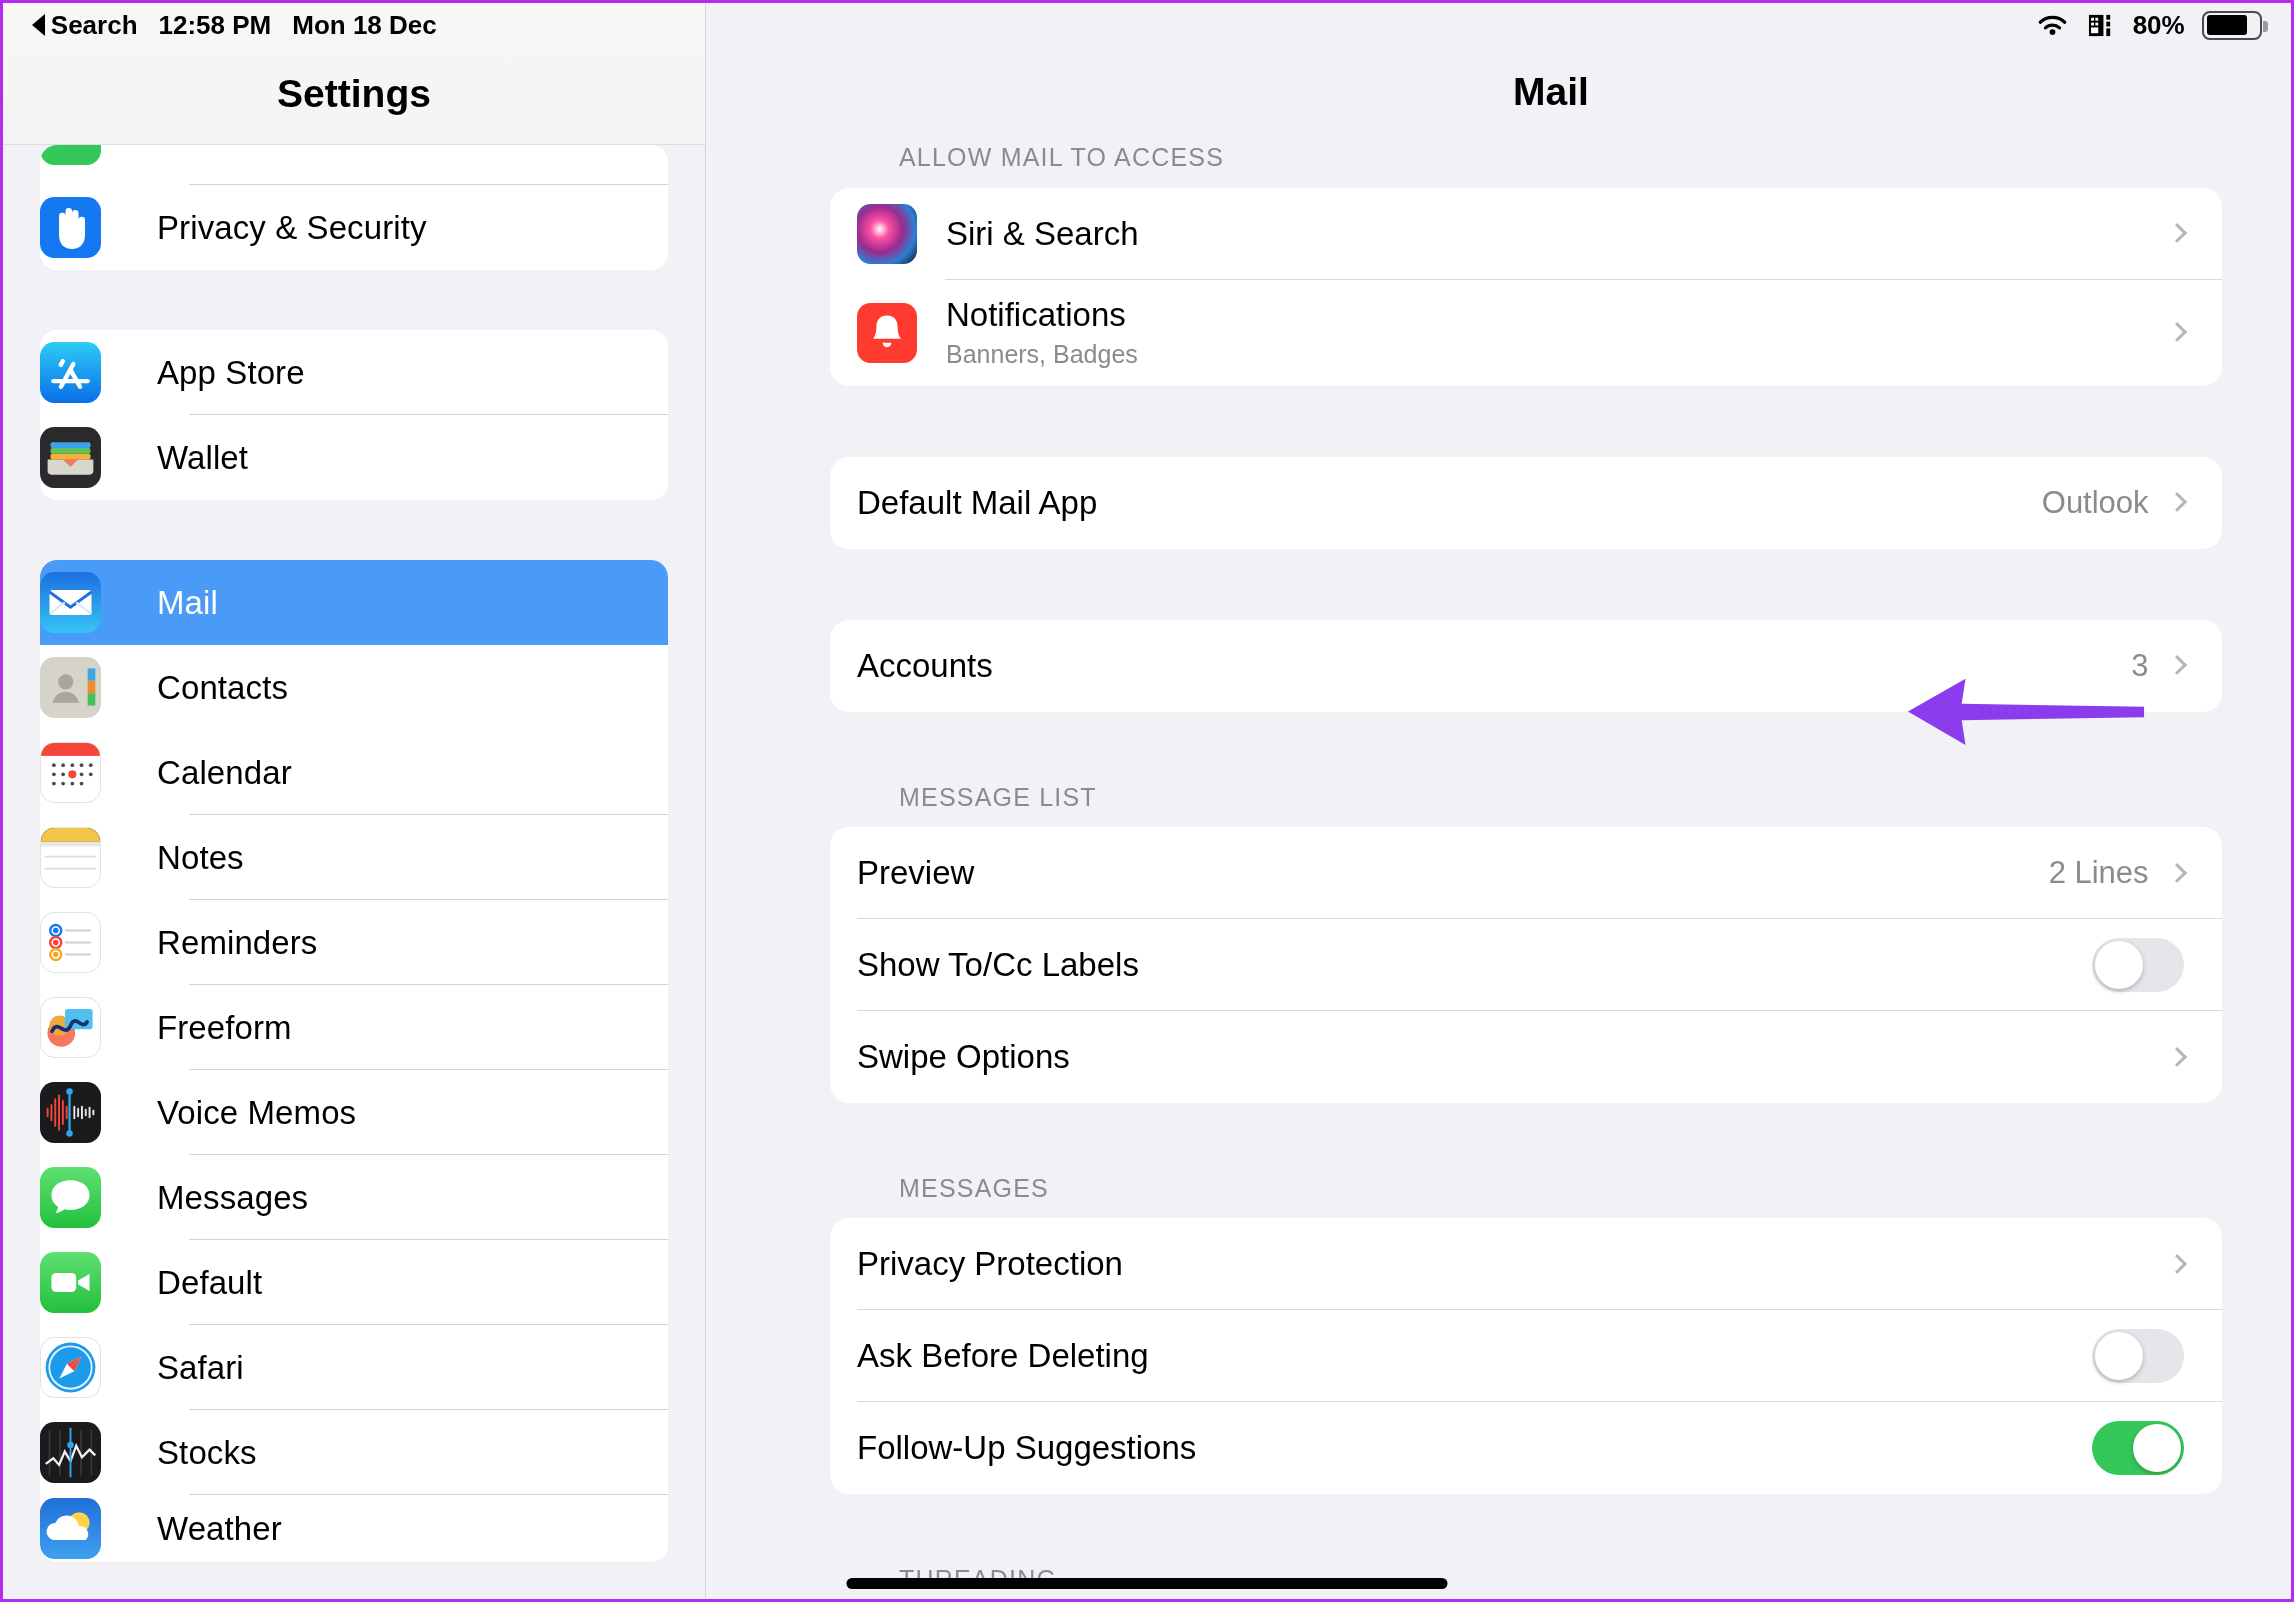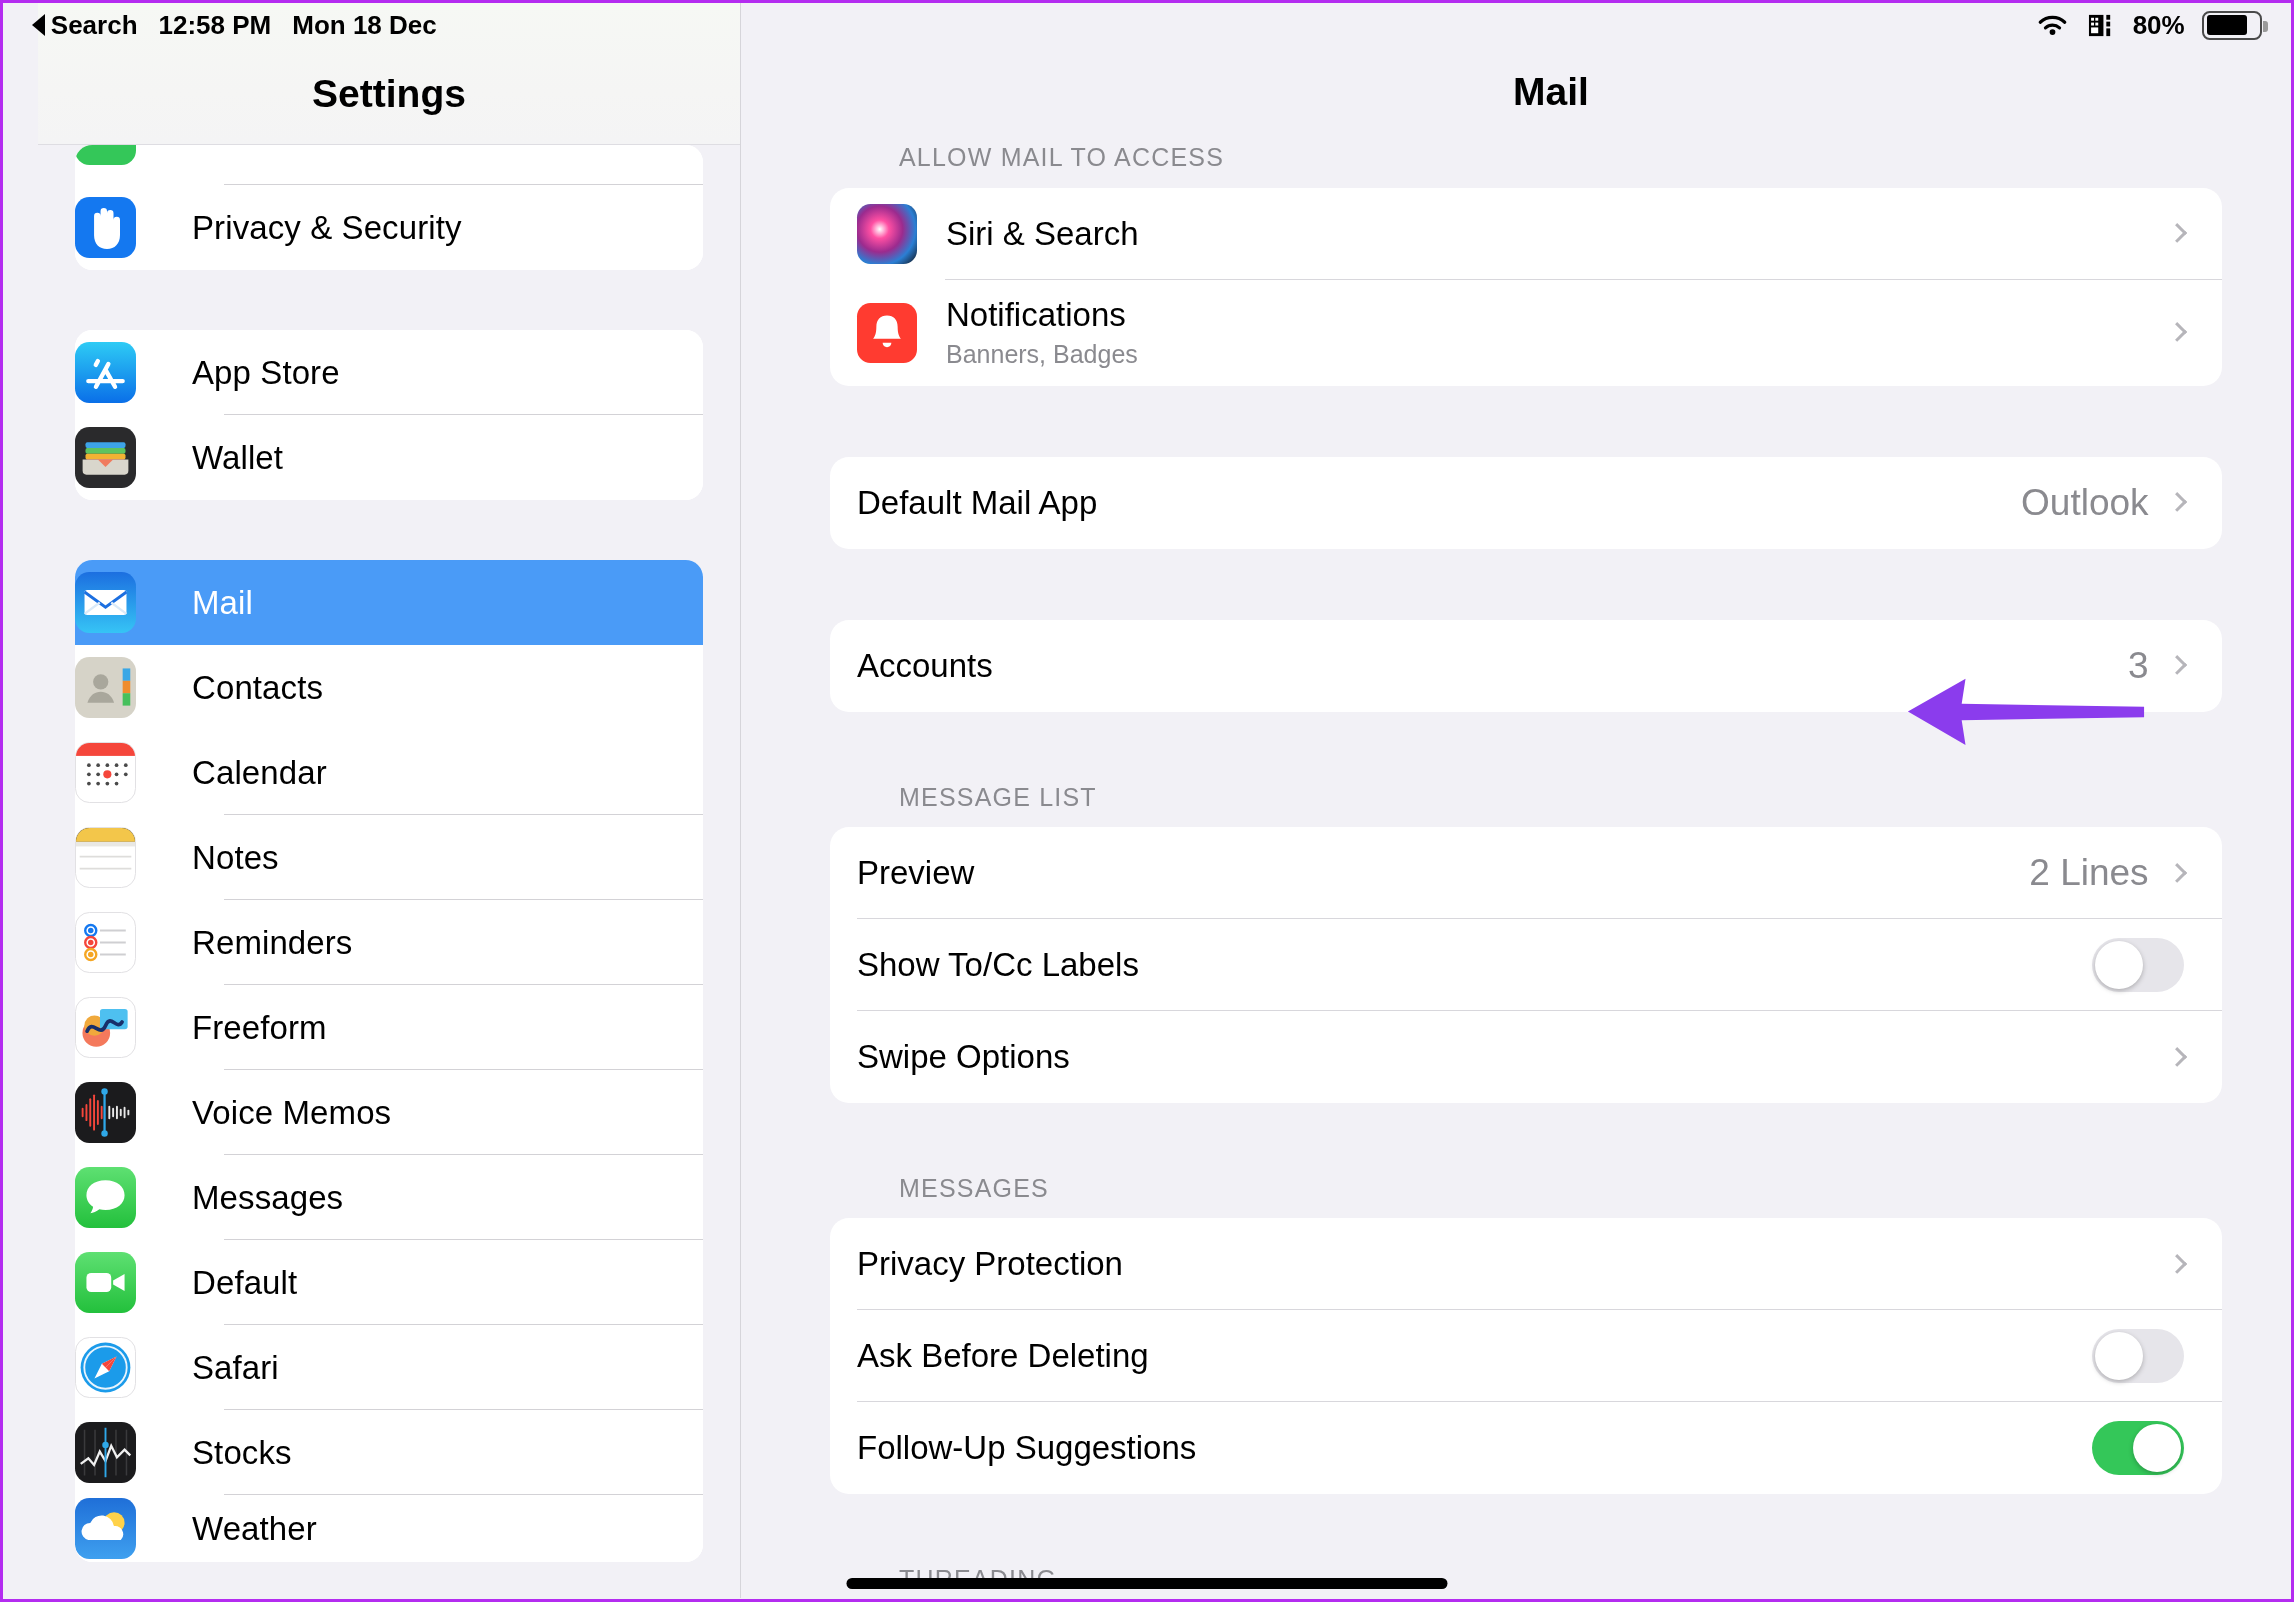--- a/index.html
+++ b/index.html
@@ -49,21 +49,20 @@
   }
   .batt-fill { height: 100%; background: #000; border-radius: 2.9px; }
 
   
   .sidebar {
     position: absolute; top: 0; left: 0;
     width: 703px; height: 1595px;
     background: #f2f1f6;
     border-right: 1px solid #d6d5da;
     overflow: hidden;
-    margin-left: 35px;
   }
   .sb-header {
     position: absolute; top: 0; left: 0; right: 0; height: 142px;
     background: linear-gradient(180deg, #f6f8f4 0%, #f5f5f4 62%, #f4f4f5 100%);
     z-index: 30;
     border-bottom: 1px solid #dedde2;
   }
   .sb-title {
     position: absolute; left: 0; right: 0; top: 69px;
     text-align: center; font-size: 39px; font-weight: 700; color: #000;
@@ -156,21 +155,21 @@
     width: 60px; height: 60px; border-radius: 13.4px; flex: none;
     margin-right: 29px; overflow: hidden; position: relative;
     display: flex; align-items: center; justify-content: center;
   }
   .ic-siri { background: radial-gradient(circle at 38% 42%, #ffffff 0%, #ff4fa3 18%, #9b2b8e 45%, #2b7fd4 70%, #101014 100%); }
   .ic-notif { background: #ff3b30; }
   .crow-text { display: flex; flex-direction: column; justify-content: center; }
   .crow-label { font-size: 33px; color: #000; }
   .crow-sub { font-size: 25px; color: #8a8a8f; margin-top: 5.8px; }
   .crow-right { margin-left: auto; display: flex; align-items: center; gap: 21px; }
-  .crow-value { font-size: 37px; color: #8a8a8f; }
+  .crow-value { font-size: 31px; color: #8a8a8f; }
   .chev {
     width: 14.4px; height: 14.4px; flex: none;
     border-right: 3.8px solid #b6b5ba; border-top: 3.8px solid #b6b5ba;
     transform: rotate(45deg);
   }
   .toggle {
     width: 92px; height: 54px; border-radius: 27px;
     background: #e6e5ea; position: relative; flex: none;
   }
   .toggle.on { background: #34c759; }

